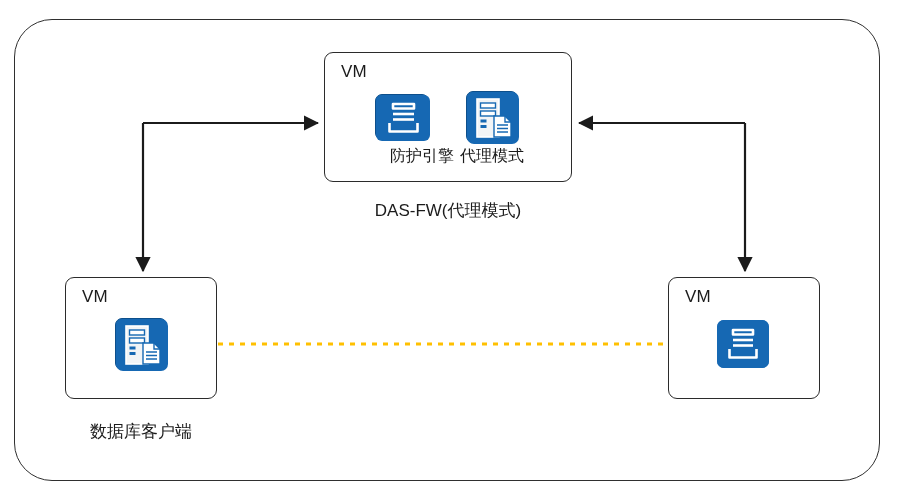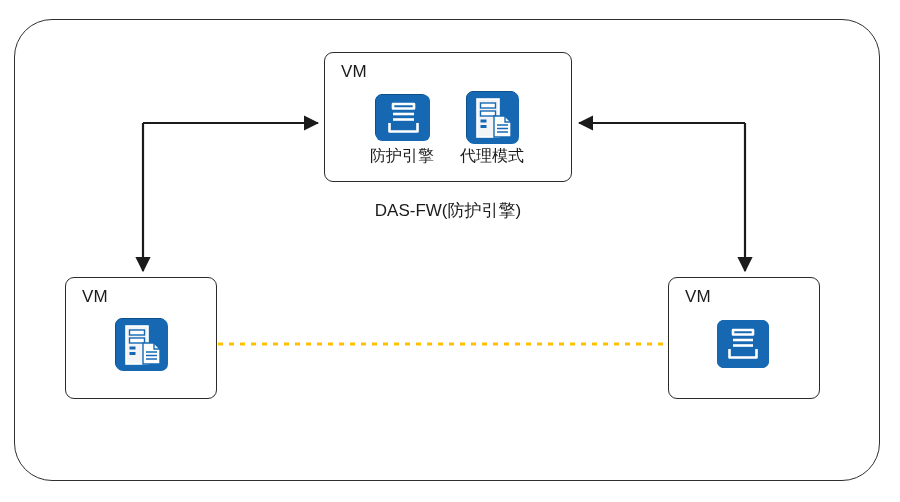--- a/index.html
+++ b/index.html
@@ -74,21 +74,21 @@
   
   #icon-database { left: 717px; top: 320px; width: 52px; height: 48px; }
 
   
   .icon-caption {
     position: absolute;
     font-size: 16px;
     color: #1b1b1b;
     white-space: nowrap;
   }
-  #cap-engine { left: 350px; top: 146px; width: 104px; text-align: center; }
+  #cap-engine { left: 350px; top: 146px; width: 104px; text-align: right; }
   #cap-center { left: 440px; top: 146px; width: 104px; text-align: center; }
 
   
   .node-caption {
     position: absolute;
     font-size: 17px;
     color: #1b1b1b;
     white-space: nowrap;
     text-align: center;
   }
@@ -164,21 +164,21 @@
         <line x1="30" y1="33" x2="41" y2="33"></line>
         <line x1="30" y1="36.5" x2="41" y2="36.5"></line>
         <line x1="30" y1="40" x2="41" y2="40"></line>
       </g>
     </svg>
   </div>
 
   <span class="icon-caption" id="cap-engine">防护引擎</span>
   <span class="icon-caption" id="cap-center">代理模式</span>
 
-  <span class="node-caption" id="cap-fw">DAS-FW(防护引擎)</span>
+  <span class="node-caption" id="cap-fw">DAS-FW(代理模式)</span>
 
   <div class="vm-box" id="vm-cli">
     <span class="vm-label">VM</span>
   </div>
 
   <div class="icon-tile framed" id="icon-client">
     <svg width="52" height="52" viewBox="0 0 52 52" xmlns="http://www.w3.org/2000/svg">
       <rect x="0" y="0" width="52" height="52" rx="7" fill="#1668b3"></rect>
       <rect x="10" y="7" width="22" height="38" fill="#f2f4f6" stroke="#ffffff" stroke-width="1.6"></rect>
       <rect x="13.5" y="11" width="15" height="5" fill="#ffffff" stroke="#1668b3" stroke-width="1.4"></rect>
@@ -188,20 +188,21 @@
       <path d="M 27 24 L 38 24 L 44 30 L 44 45 L 27 45 Z" fill="#ffffff" stroke="#1668b3" stroke-width="1.4"></path>
       <path d="M 38 24 L 38 30 L 44 30" fill="none" stroke="#1668b3" stroke-width="1.4"></path>
       <g stroke="#1668b3" stroke-width="1.5">
         <line x1="30" y1="33" x2="41" y2="33"></line>
         <line x1="30" y1="36.5" x2="41" y2="36.5"></line>
         <line x1="30" y1="40" x2="41" y2="40"></line>
       </g>
     </svg>
   </div>
 
+  <span class="node-caption" id="cap-client">数据库客户端</span>
 
   <div class="vm-box" id="vm-db">
     <span class="vm-label">VM</span>
   </div>
 
   <div class="icon-tile" id="icon-database">
     <svg width="52" height="48" viewBox="0 0 52 48" xmlns="http://www.w3.org/2000/svg">
       <rect x="0" y="0" width="52" height="48" rx="7" fill="#1668b3"></rect>
       <g fill="none" stroke="#ffffff" stroke-width="2.6" stroke-linejoin="round">
         <rect x="16" y="10" width="20" height="4.5"></rect>

